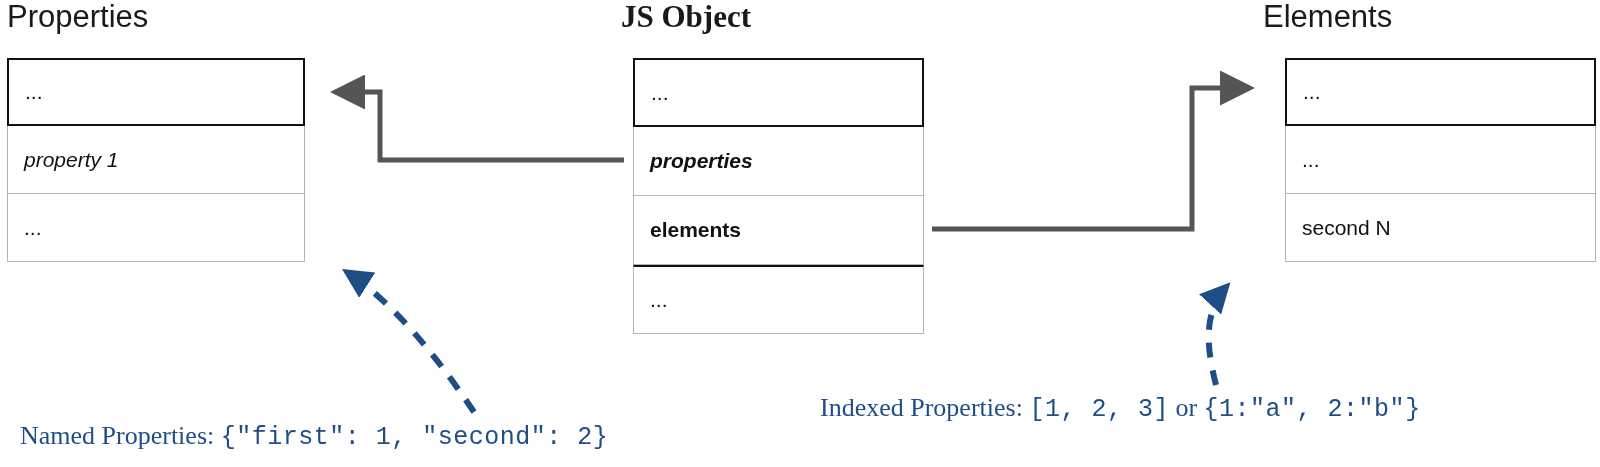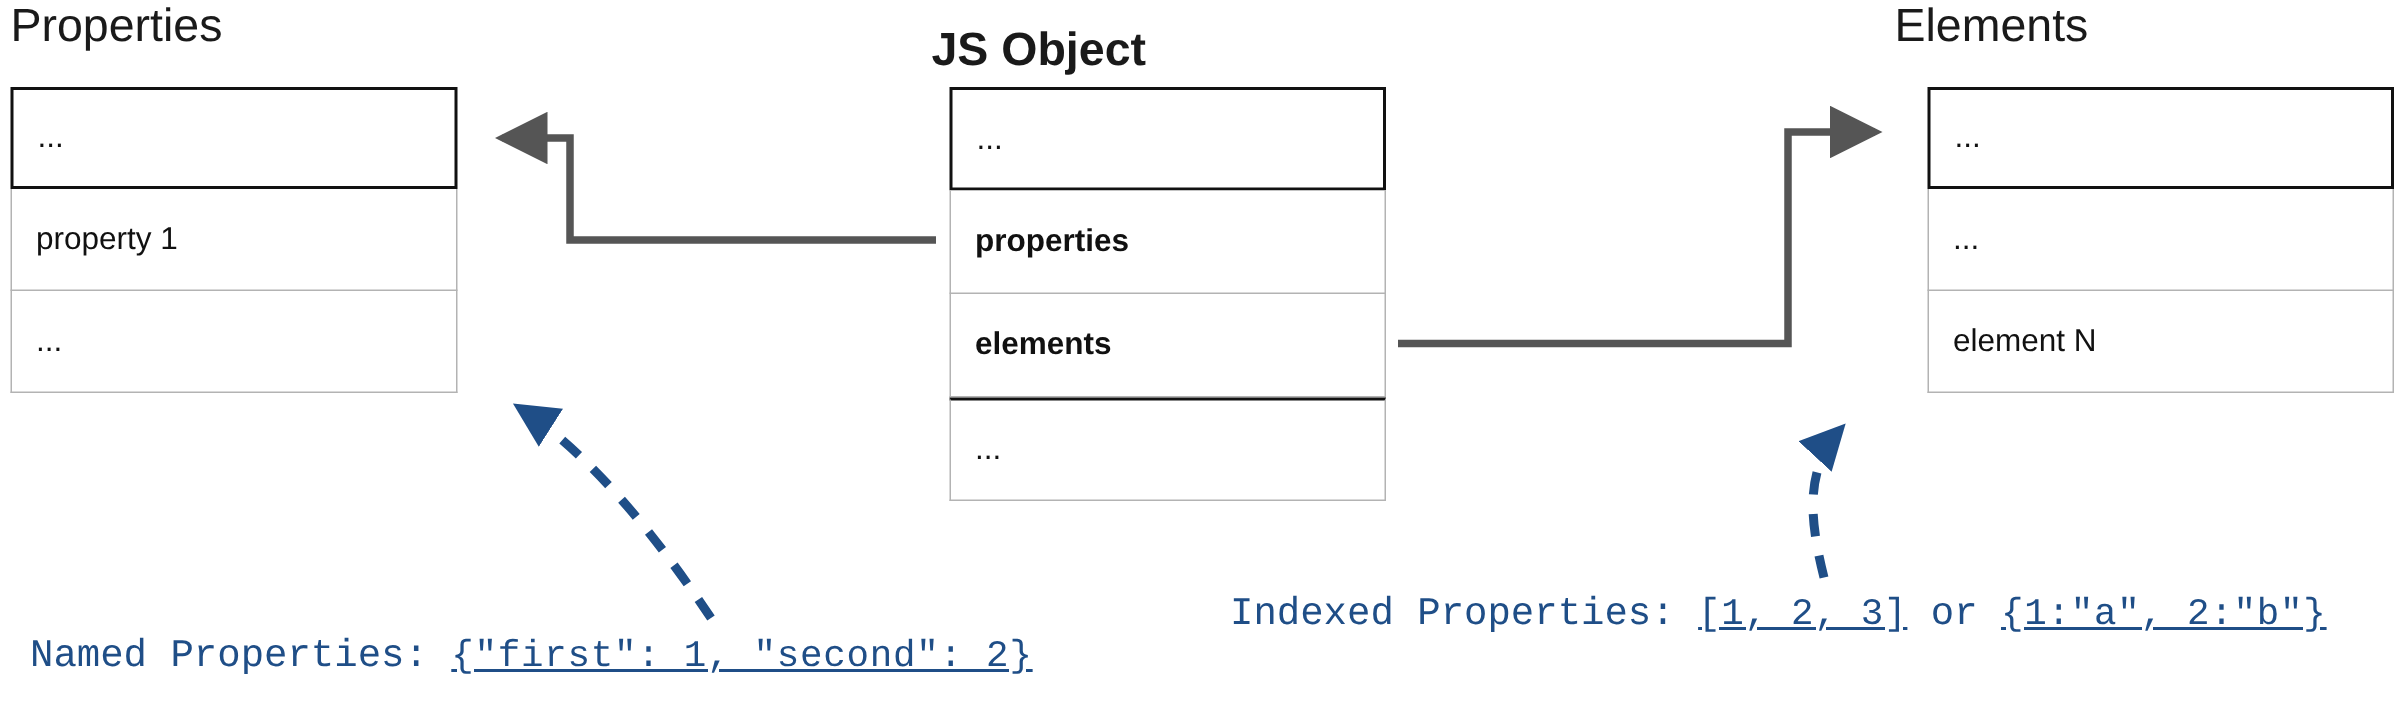--- a/index.html
+++ b/index.html
@@ -28,21 +28,21 @@
     position: absolute;
     font-size: 31px;
     line-height: 34px;
     font-weight: 400;
     color: #1a1a1a;
     white-space: nowrap;
   }
   .col-title.bold { font-weight: 700; }
 
   #title-properties { left: 7px;  top: 0px; }
-  #title-jsobject   { left: 621px; top: 16px; }
+  #title-jsobject   { left: 621px; top: 0px; font-family: Liberation Serif, serif; }
   #title-elements   { left: 1263px; top: 0px; }
 
   
   .table {
     position: absolute;
     box-sizing: border-box;
     background: #ffffff;
   }
   .row {
     box-sizing: border-box;
@@ -53,21 +53,21 @@
     border-top-width: 0;
     font-size: 21px;
     color: #111111;
     padding-left: 16px;
     white-space: nowrap;
   }
   .row.first {
     border: 2px solid #111111;
   }
   
-  .row.after-head { border-top: 0; }
+  .row.after-head { border-top: 0; font-style: italic; }
   .row.dark-top { border-top: 2px solid #111111; }
   .row.bold { font-weight: 700; }
 
   #table-properties { left: 7px;  top: 58px; width: 298px; }
   #table-jsobject   { left: 633px; top: 58px; width: 291px; }
   #table-elements   { left: 1285px; top: 58px; width: 311px; }
 
   #table-properties .row { height: 68px; }
   #table-jsobject   .row { height: 69px; }
   #table-elements   .row { height: 68px; }
@@ -86,23 +86,22 @@
     position: absolute;
     font-size: 26px;
     line-height: 30px;
     color: #1F4E87;
     white-space: nowrap;
   }
   .annotation .mono {
     font-family: "Liberation Mono", monospace;
     font-size: 25px;
     letter-spacing: 0.5px;
-    text-decoration: underline;
   }
-  .annotation .label { font-family: Liberation Mono, monospace; text-align: center; }
+  .annotation .label { font-family: Liberation Serif, serif; text-align: center; }
 
   #annotation-named   { left: 20px;  top: 420px; }
   #annotation-indexed { left: 820px; top: 392px; }
 </style>
 </head>
 <body>
 
 <div class="stage">
 
   <div class="col-title" id="title-properties">Properties</div>
@@ -139,21 +138,21 @@
   </div>
 
   <div class="table" id="table-elements">
     <div class="row first">
       <span>...</span>
     </div>
     <div class="row">
       <span>...</span>
     </div>
     <div class="row">
-      <span>element N</span>
+      <span>second N</span>
     </div>
   </div>
 
   <svg id="connectors" viewBox="0 0 1600 467">
     <defs>
       <marker id="arrow-gray" markerWidth="7" markerHeight="7" refX="6" refY="3.5" orient="auto" markerUnits="strokeWidth">
         <path d="M0,0 L7,3.5 L0,7 z" fill="#555555"></path>
       </marker>
       <marker id="arrow-blue" markerWidth="5" markerHeight="5" refX="4.4" refY="2.5" orient="auto" markerUnits="strokeWidth">
         <path d="M0,0 L5,2.5 L0,5 z" fill="#1F4E87"></path>

